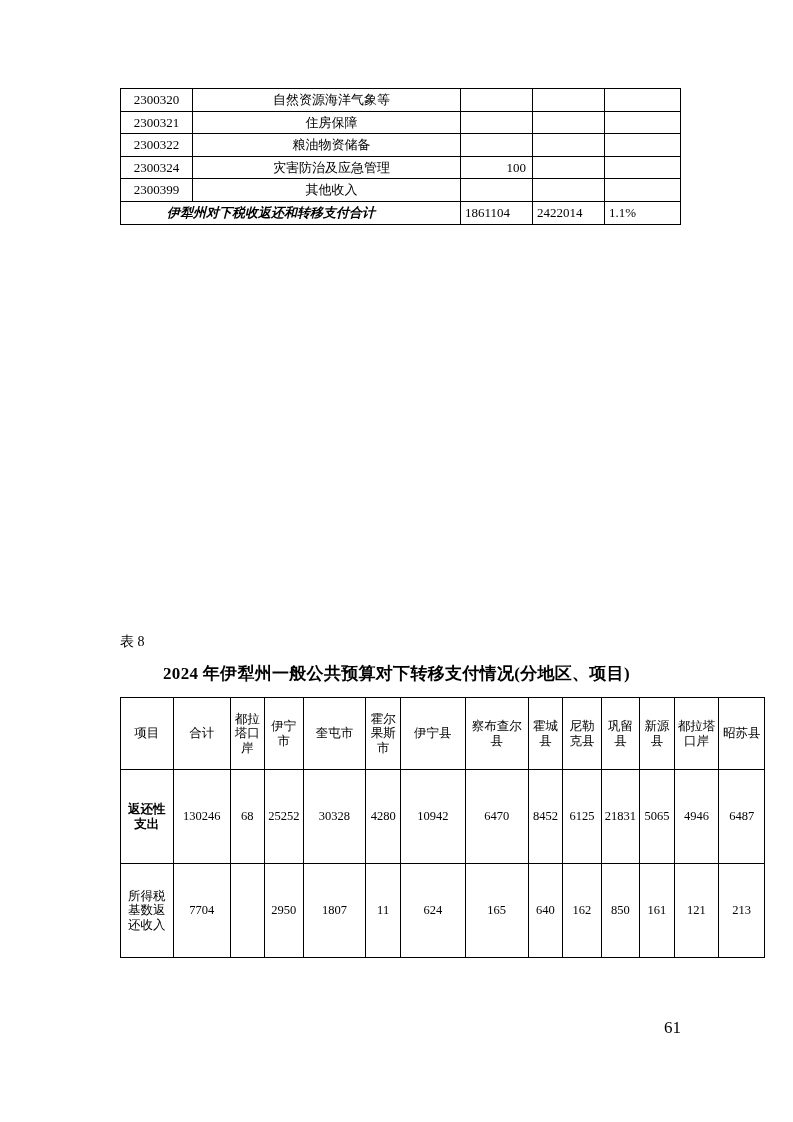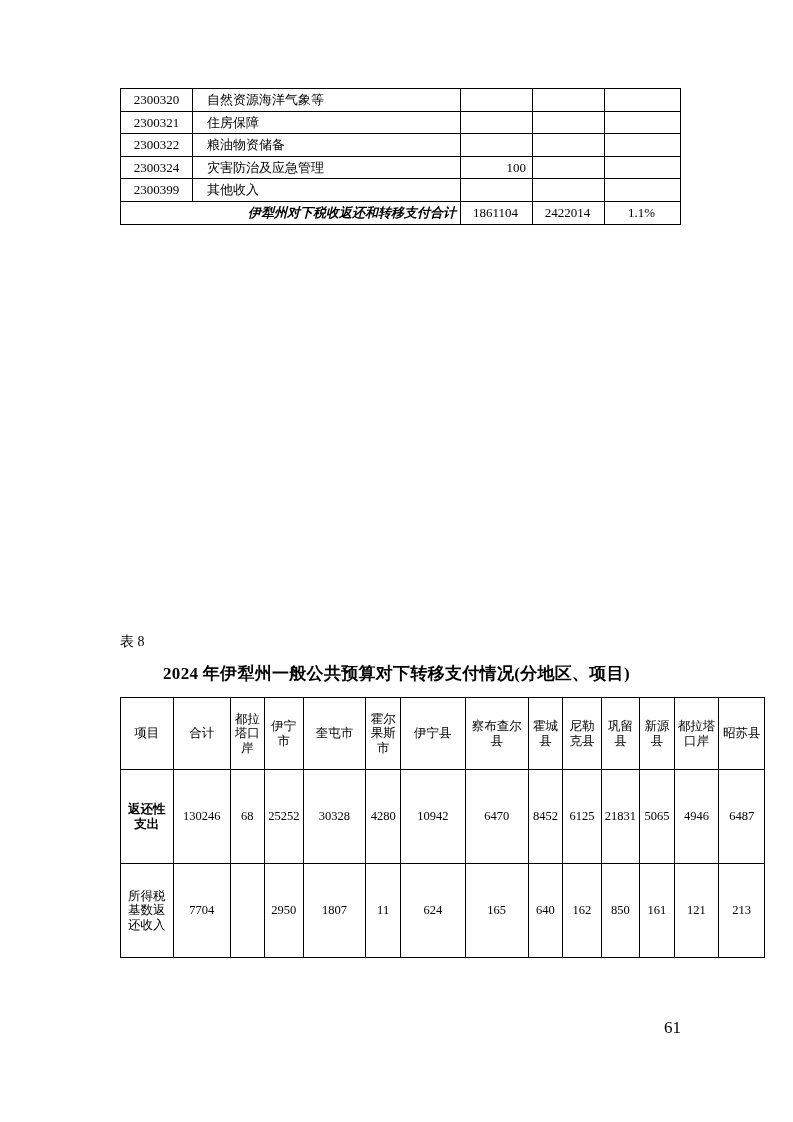--- a/index.html
+++ b/index.html
@@ -37,30 +37,30 @@
   table.doc-table td {
     border: 1px solid #000000;
     font-size: 13px;
     line-height: 1.2;
     padding: 3px 4px;
     vertical-align: middle;
     height: 19px;
     box-sizing: border-box;
   }
   .col-code   { width: 72px; text-align: center; }
-  .col-name   { width: 268px; text-align: left; padding-left: 14px !important; }
+  .col-name   { width: 268px; text-align: center; padding-left: 14px !important; }
   .col-v1     { width: 72px;  text-align: right; padding-right: 6px !important; }
   .col-v2     { width: 72px;  text-align: right; padding-right: 6px !important; }
   .col-v3     { width: 76px;  text-align: right; padding-right: 6px !important; }
   .total-row td {
     font-weight: bold;
     font-style: italic;
   }
   .total-row .lbl {
-    text-align: right;
+    text-align: left;
     font-style: italic;
     font-weight: bold;
     padding-left: 46px;
   }
   .total-row .num {
     font-style: normal;
     font-weight: normal;
   }
 
   
@@ -108,21 +108,21 @@
   }
   table.grid-table tr.body td {
     height: 94px;
   }
   td.rowlabel {
     font-weight: bold;
     width: 52px;
     margin-left: 45px;
   }
   td.rowlabel.plain { font-weight: normal; }
-  td.num { text-align: center; padding-right: 4px; }
+  td.num { text-align: left; padding-right: 4px; }
 
   .page-number {
     position: absolute;
     right: 112px;
     top: 1018px;
     font-size: 17px;
   }
 </style>
 </head>
 <body>

